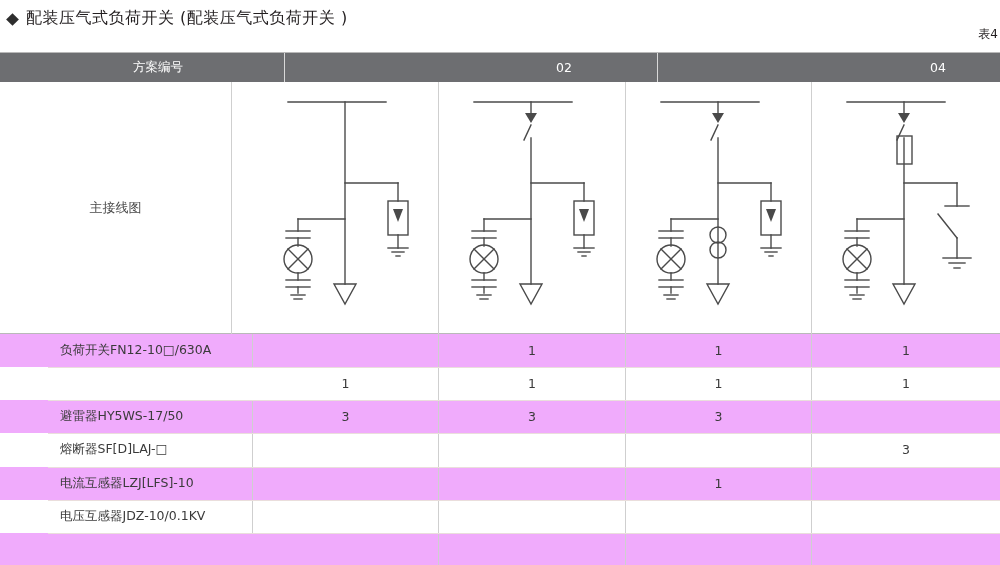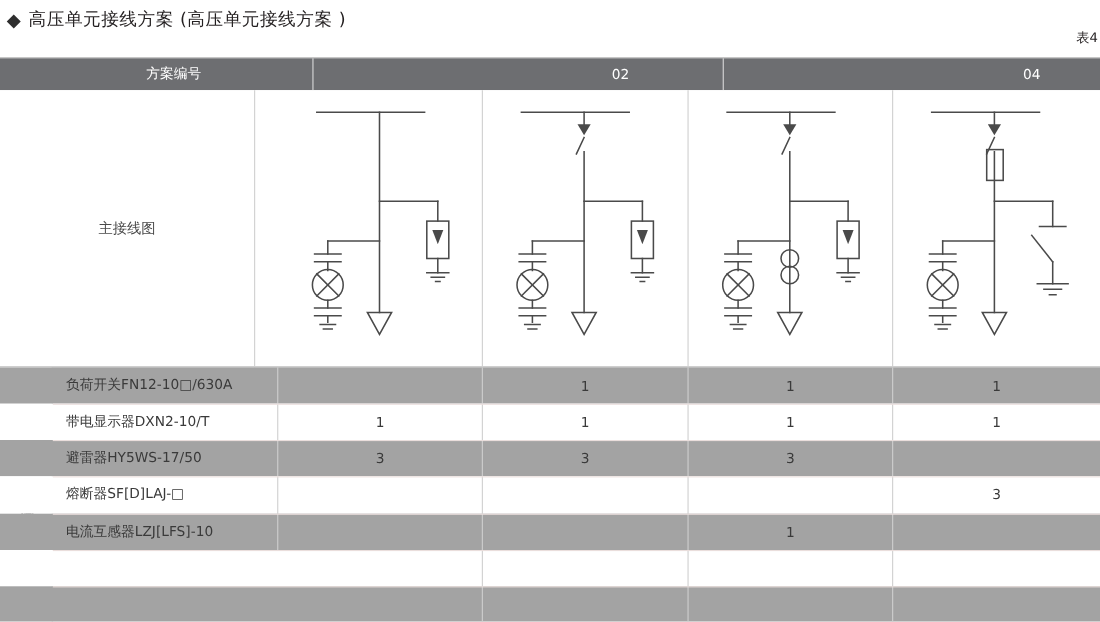--- a/index.html
+++ b/index.html
@@ -76,21 +76,21 @@
     position: absolute; left: 0; top: 0; width: 48px; height: 232px;
     display: flex; align-items: center; justify-content: center;
     border-right: 1px solid #cfcfcf;
     background: #ffffff;
   }
   .vert-label span {
     writing-mode: vertical-rl;
     font-size: 13px; color: #4a4a4a; letter-spacing: 5px; line-height: 1;
   }
   .eq-row { position: absolute; left: 0; width: 1000px; height: 33.142px; }
-  .eq-row.odd  { background: #a3a3a3; }
+  .eq-row.odd  { background: #f0abfc; }
   .eq-row.even { background: #ffffff; }
   .eq-name {
     position: absolute; left: 48px; top: 0; width: 205px; height: 100%;
     display: flex; align-items: center;
     padding-left: 12px;
     font-size: 12.5px; color: #3a3a3a;
     border-right: 1px solid #cfcfcf;
   }
   .eq-val {
     position: absolute; top: 0; height: 100%;
@@ -104,21 +104,21 @@
     background: #eadedc;
   }
 </style>
 </head>
 <body>
 
 <div id="page">
 
   <div class="title-bar">
     <div class="title-diamond"></div>
-    <div class="title-text">高压单元接线方案 (高压单元接线方案 )</div>
+    <div class="title-text">配装压气式负荷开关 (配装压气式负荷开关 )</div>
     <div class="table-no">表4</div>
   </div>
 
   <div class="tbl">
 
     <div class="hdr">
       <div class="hdr-cell" style="left:0;width:253px;">方案编号</div>
       <div class="hdr-cell" style="left:439px;width:187px;">02</div>
       <div class="hdr-cell last" style="left:812px;width:188px;">04</div>
     </div>
@@ -295,21 +295,20 @@
       </div>
       <div id="eq-rows">
           <div class="eq-row odd" style="top: 0px; height: 33.1429px;">
             <div class="eq-name">负荷开关FN12-10□/630A</div>
             <div class="eq-val" style="left: 253px; width: 186px;"></div>
             <div class="eq-val" style="left: 439px; width: 187px;">1</div>
             <div class="eq-val" style="left: 626px; width: 186px;">1</div>
             <div class="eq-val last" style="left: 812px; width: 188px;">1</div>
           </div>
           <div class="eq-row even" style="top: 33.1429px; height: 33.1429px;">
-            <div class="eq-name">带电显示器DXN2-10/T</div>
             <div class="eq-val" style="left: 253px; width: 186px;">1</div>
             <div class="eq-val" style="left: 439px; width: 187px;">1</div>
             <div class="eq-val" style="left: 626px; width: 186px;">1</div>
             <div class="eq-val last" style="left: 812px; width: 188px;">1</div>
           </div>
           <div class="row-sep" style="top: 33.1429px;"></div>
           <div class="eq-row odd" style="top: 66.2857px; height: 33.1429px;">
             <div class="eq-name">避雷器HY5WS-17/50</div>
             <div class="eq-val" style="left: 253px; width: 186px;">3</div>
             <div class="eq-val" style="left: 439px; width: 187px;">3</div>
@@ -327,20 +326,21 @@
           <div class="row-sep" style="top: 99.4286px;"></div>
           <div class="eq-row odd" style="top: 132.571px; height: 33.1429px;">
             <div class="eq-name">电流互感器LZJ[LFS]-10</div>
             <div class="eq-val" style="left: 253px; width: 186px;"></div>
             <div class="eq-val" style="left: 439px; width: 187px;"></div>
             <div class="eq-val" style="left: 626px; width: 186px;">1</div>
             <div class="eq-val last" style="left: 812px; width: 188px;"></div>
           </div>
           <div class="row-sep" style="top: 132.571px;"></div>
           <div class="eq-row even" style="top: 165.714px; height: 33.1429px;">
+            <div class="eq-name">电压互感器JDZ-10/0.1KV</div>
             <div class="eq-val" style="left: 253px; width: 186px;"></div>
             <div class="eq-val" style="left: 439px; width: 187px;"></div>
             <div class="eq-val" style="left: 626px; width: 186px;"></div>
             <div class="eq-val last" style="left: 812px; width: 188px;"></div>
           </div>
           <div class="row-sep" style="top: 165.714px;"></div>
           <div class="eq-row odd" style="top: 198.857px; height: 33.1429px;">
             <div class="eq-val" style="left: 253px; width: 186px;"></div>
             <div class="eq-val" style="left: 439px; width: 187px;"></div>
             <div class="eq-val" style="left: 626px; width: 186px;"></div>

